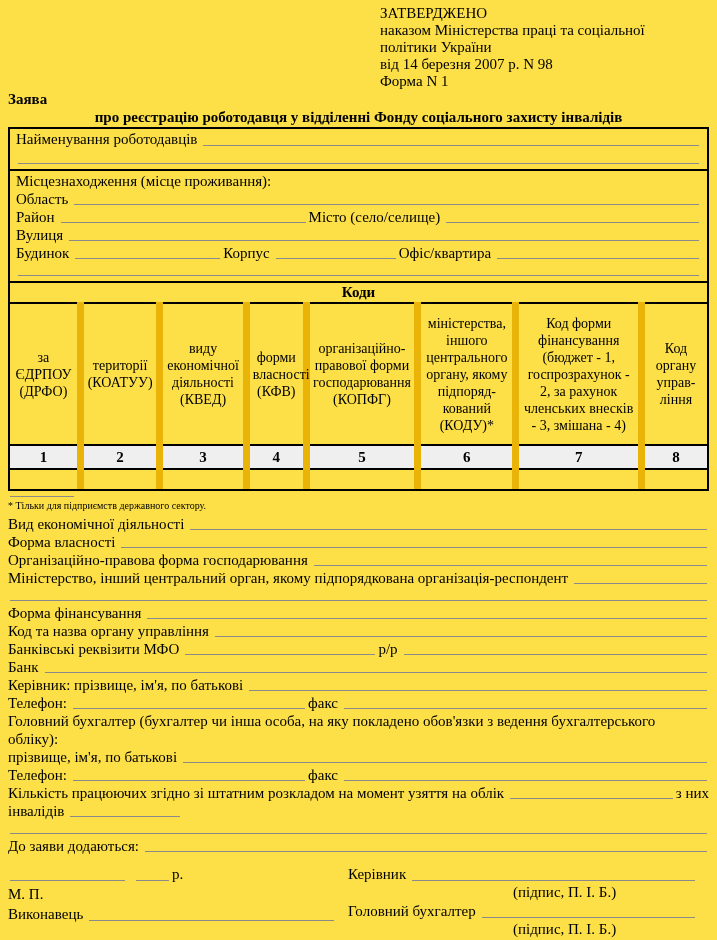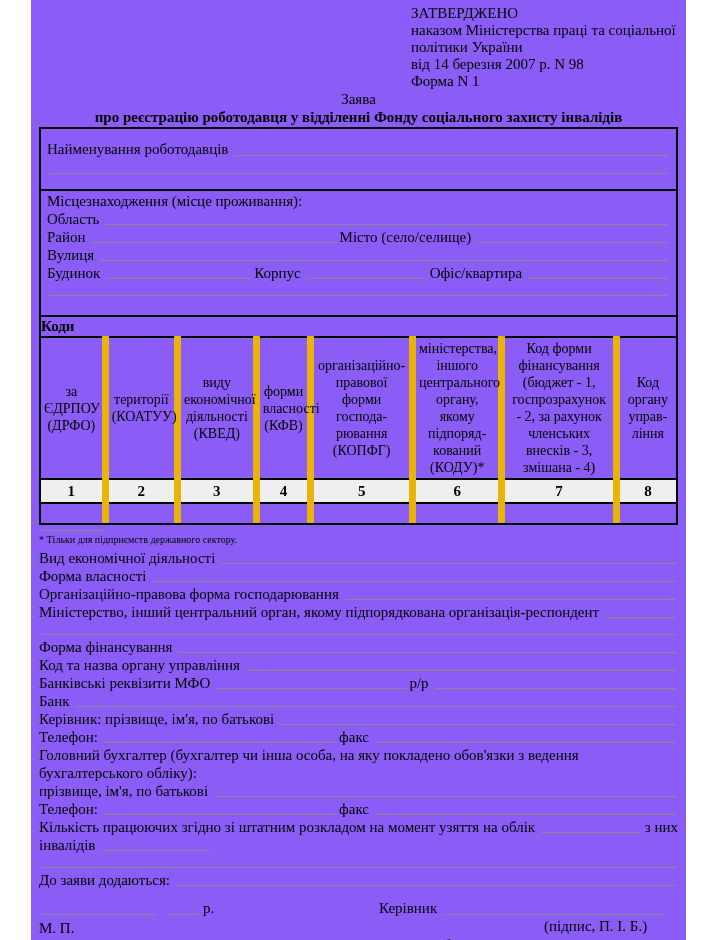--- a/index.html
+++ b/index.html
@@ -1,39 +1,39 @@
 <!DOCTYPE html>
 <html><head>
 <meta charset="utf-8">
 <style>
   * { margin:0; padding:0; box-sizing:border-box; }
   html,body { background:#ffffff; }
   .page {
-    width:655px; height:940px; margin:0 auto; padding:5px 8px 0 8px;
+    width:717px; height:940px; margin:0 auto; padding:5px 8px 0 8px;
     font-family:"Liberation Serif","DejaVu Serif",serif;
-    font-size:15px; color:#000; overflow:hidden; background:#8b5cf6;
+    font-size:15px; color:#000; overflow:hidden; background:#fde047;
   }
   
   .approved { margin-left:372px; line-height:17px; }
-  .title { text-align:center; font-weight:normal; line-height:17px; margin-top:1px; }
+  .title { font-weight:bold; line-height:17px; margin-top:1px; }
   .subtitle { text-align:center; font-weight:bold; line-height:18px; margin-bottom:1px; }
   
   .form-box { border:2px solid #000; }
-  .sec { padding:1px 6px 2px 6px;margin-top:10px; }
+  .sec { padding:1px 6px 2px 6px; }
   .sec + .sec, .kody-bar, .codes-table { border-top:2px solid #000; }
   .fline { display:flex; align-items:flex-end; height:19px; line-height:19px; }
   .sec2 .fline { height:18px; line-height:18px; }
   .lbl { white-space:nowrap; }
   .u { border-bottom:1px solid #8a8a8a; height:1px; margin:0 3px 3px 6px; }
   .u.grow { flex:1 1 auto; min-width:40px; }
   .u.endfill { margin-right:2px; }
   .blankline { border-bottom:1px solid #8a8a8a; height:14px; margin:0 2px 3px 2px; }
   .sec1 .blankline { height:15px; }
   
-  .kody-bar { font-weight:bold; line-height:19px;margin-top:14px; }
+  .kody-bar { text-align:center; font-weight:bold; line-height:19px; }
   
   .codes-table { width:100%; border-collapse:collapse; table-layout:fixed; }
   .codes-table td {
     border-left:7px solid #eab308; border-right:1px solid #000;
     text-align:center; vertical-align:middle; padding:2px 3px;
   }
   .codes-table .hdr td { height:142px; font-size:14px; line-height:17px; }
   .codes-table .nums td {
     border-top:2px solid #000; border-bottom:2px solid #000;
     background:#efefef; font-weight:bold; height:20px; line-height:18px;

